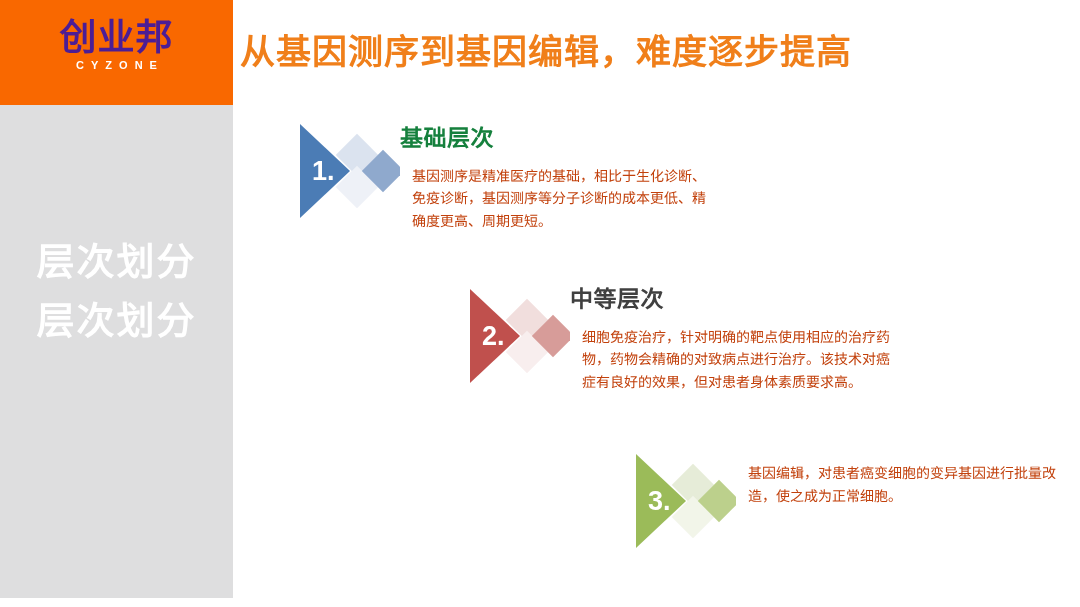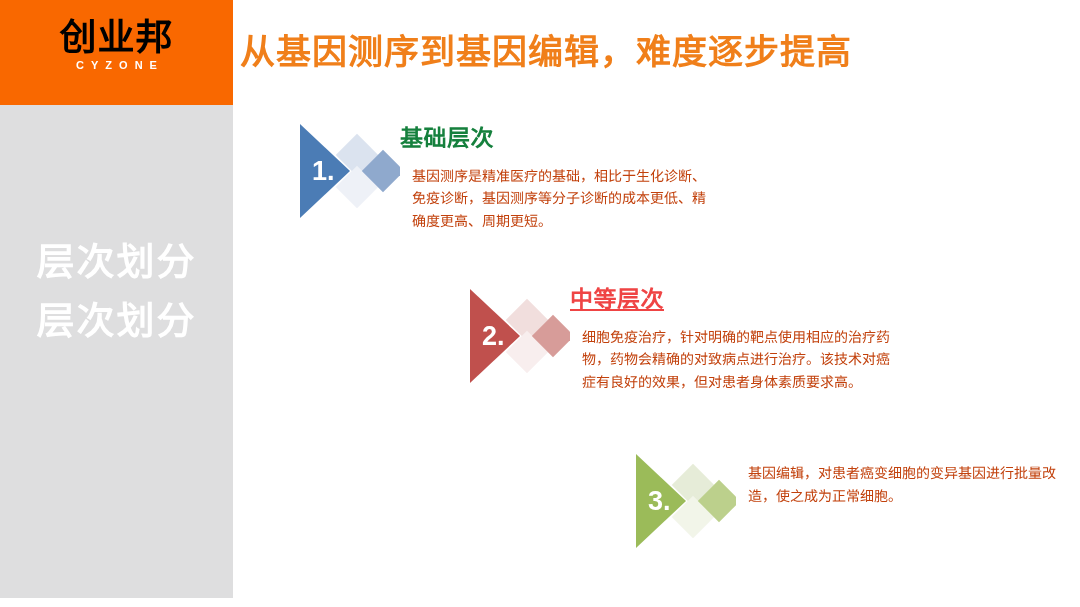--- a/index.html
+++ b/index.html
@@ -44,21 +44,21 @@
     left: 0;
     right: 0;
     top: 19px;
     text-align: center;
   }
 
   .logo-cn {
     font-family: "DejaVu Sans", "Liberation Sans", sans-serif;
     font-size: 37px;
     font-weight: bold;
-    color: #000000;
+    color: #4c1d95;
     line-height: 1;
     letter-spacing: 1px;
     display: block;
   }
 
   .logo-en {
     display: block;
     margin-top: 4px;
     font-family: "Liberation Sans", sans-serif;
     font-size: 11px;
@@ -143,21 +143,21 @@
   }
   .block-body {
     font-family: "DejaVu Sans", "Liberation Sans", sans-serif;
     font-size: 14px;
     color: #c2410c;
     line-height: 1.62;
     margin: 12px;
   }
 
   .block-1 .block-heading { color: #15803d; }
-  .block-2 .block-heading { color: #ef4444; text-decoration: underline; }
+  .block-2 .block-heading { color: #404040; }
   .block-3 .block-heading { color: #a2bd62; }
 
   .block-1 .block-body { width: 300px; }
   .block-2 .block-body { width: 312px; }
   .block-3 .block-body { width: 312px; }
 
   .block-1 .block-text { padding-top: 6px; }
   .block-2 .block-text { padding-top: 2px; }
   .block-3 .block-text { padding-top: 2px; }
 

